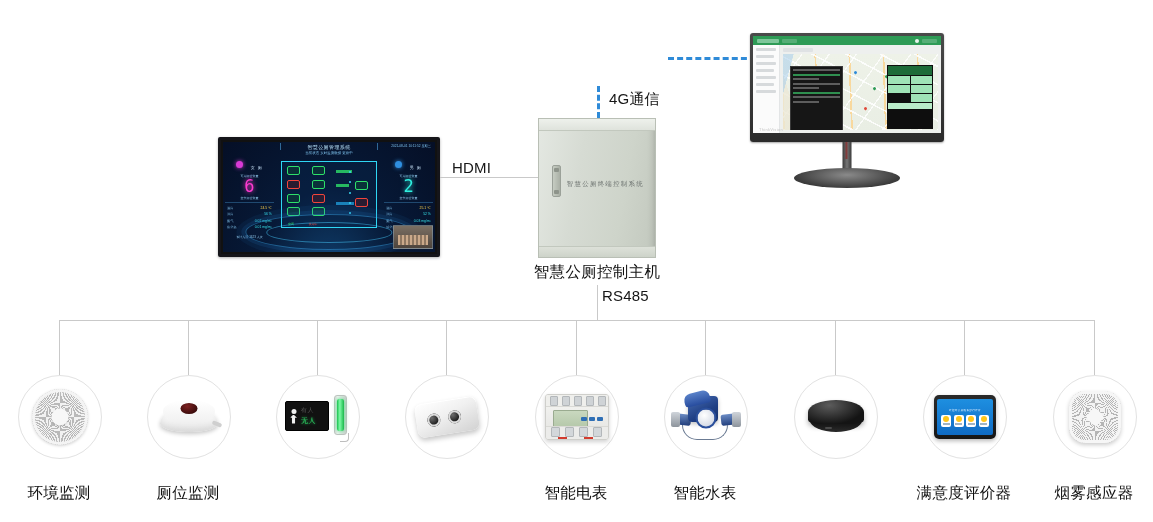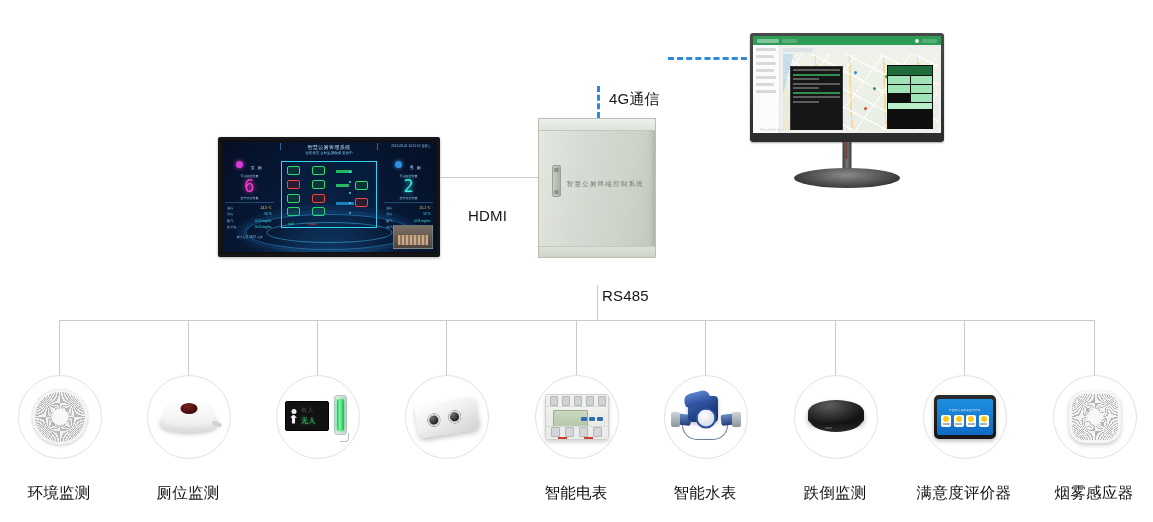--- a/index.html
+++ b/index.html
@@ -528,30 +528,31 @@
           <span style="position:absolute;left:28%;bottom:2%;font-size:3px;color:#f2453c;">使用中</span>
         </div>
 
         <div class="bs-rings"></div>
         <div class="bs-photo"></div>
       </div>
     </div>
   </div>
 
   <div class="line hline" style="left:440px;top:177px;width:98px;"></div>
-  <div class="conn-label" style="left:468px;top:159px;margin-top:48px;">HDMI</div>
+  <div class="conn-label" style="left:452px;top:159px;">HDMI</div>
 
   <div class="cabinet" style="left:538px;top:118px;width:118px;height:140px;">
     <div class="cab-body">
       <div class="cab-top"></div>
       <div class="cab-bottom"></div>
       <div class="cab-handle"></div>
       <div class="cab-text">智慧公厕终端控制系统</div>
     </div>
   </div>
+  <div class="dev-label" style="left:532px;top:262px;width:130px;">智慧公厕控制主机</div>
 
   <div class="line vline" style="left:597px;top:285px;height:35px;"></div>
   <div class="conn-label" style="left:602px;top:287px;">RS485</div>
   <div class="line hline" style="left:59px;top:320px;width:1035px;"></div>
 
   <div class="line vline" style="left:59px;top:320px;height:55px;"></div>
   <div class="line vline" style="left:188px;top:320px;height:55px;"></div>
   <div class="line vline" style="left:317px;top:320px;height:55px;"></div>
   <div class="line vline" style="left:446px;top:320px;height:55px;"></div>
   <div class="line vline" style="left:576px;top:320px;height:55px;"></div>
@@ -638,21 +639,20 @@
   </div>
   <div class="dev-label" style="left:640px;top:483px;">智能水表</div>
 
   <div class="dev" style="left:794px;top:375px;">
     <div class="d-fall">
       <i class="base"></i>
       <i class="cap"></i>
       <i class="slot"></i>
     </div>
   </div>
-  <div class="dev-label" style="left:770px;top:483px;">跌倒监测</div>
 
   <div class="dev" style="left:923px;top:375px;">
     <div class="d-tablet">
       <div class="scr">
         <span class="hdr">欢迎对公厕服务进行评价</span>
         <div class="faces">
           <b></b>
           <b></b>
           <b></b>
           <b></b>

